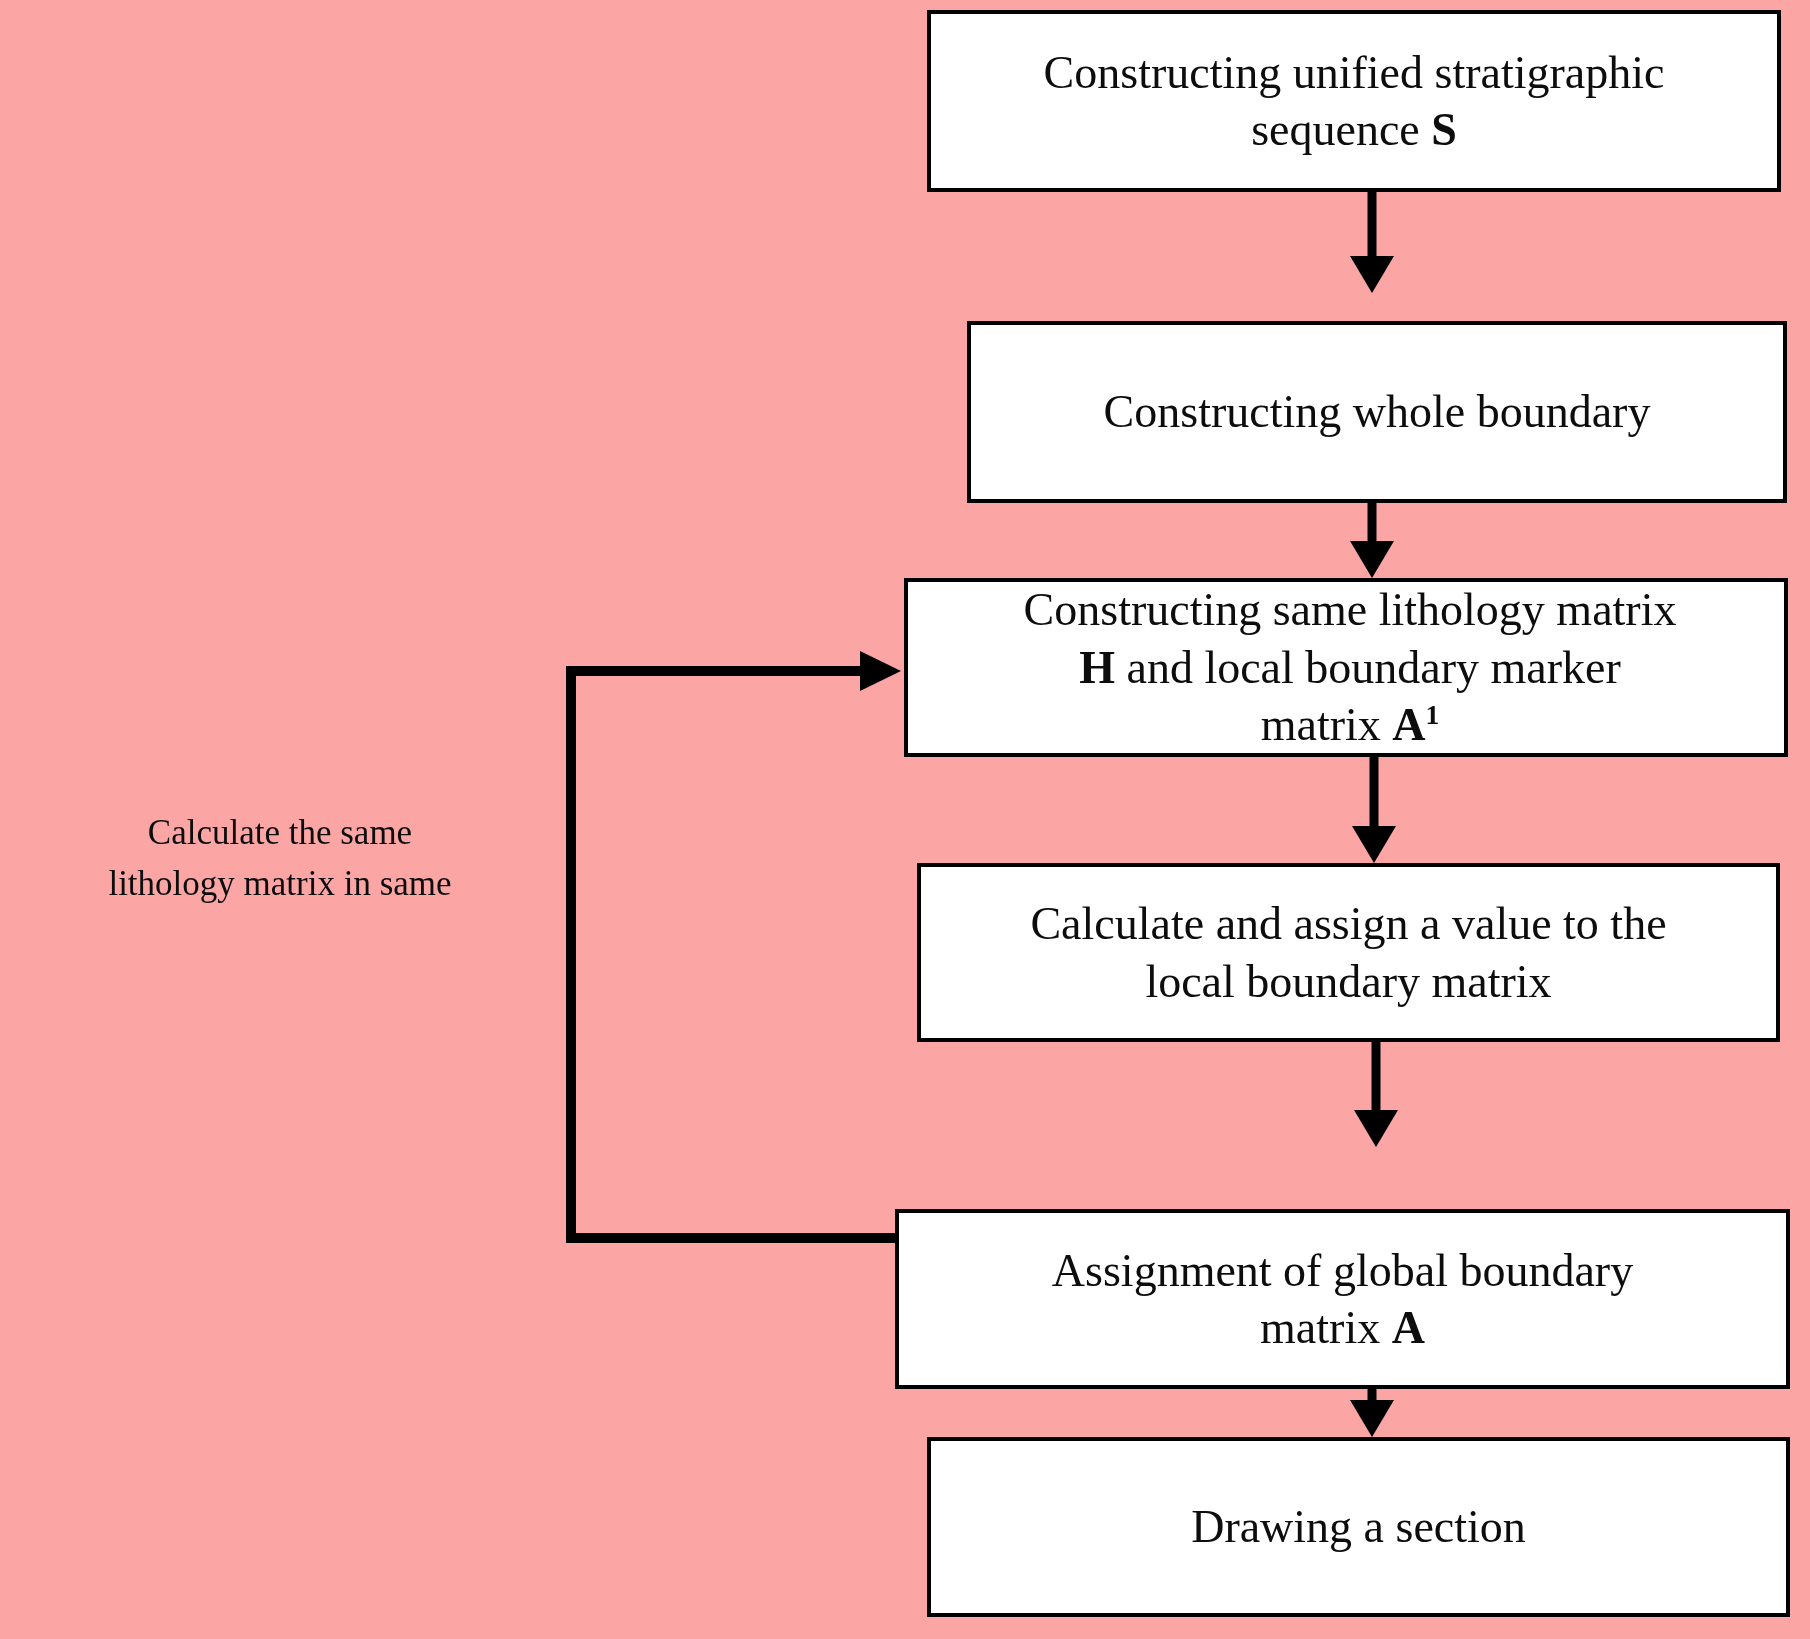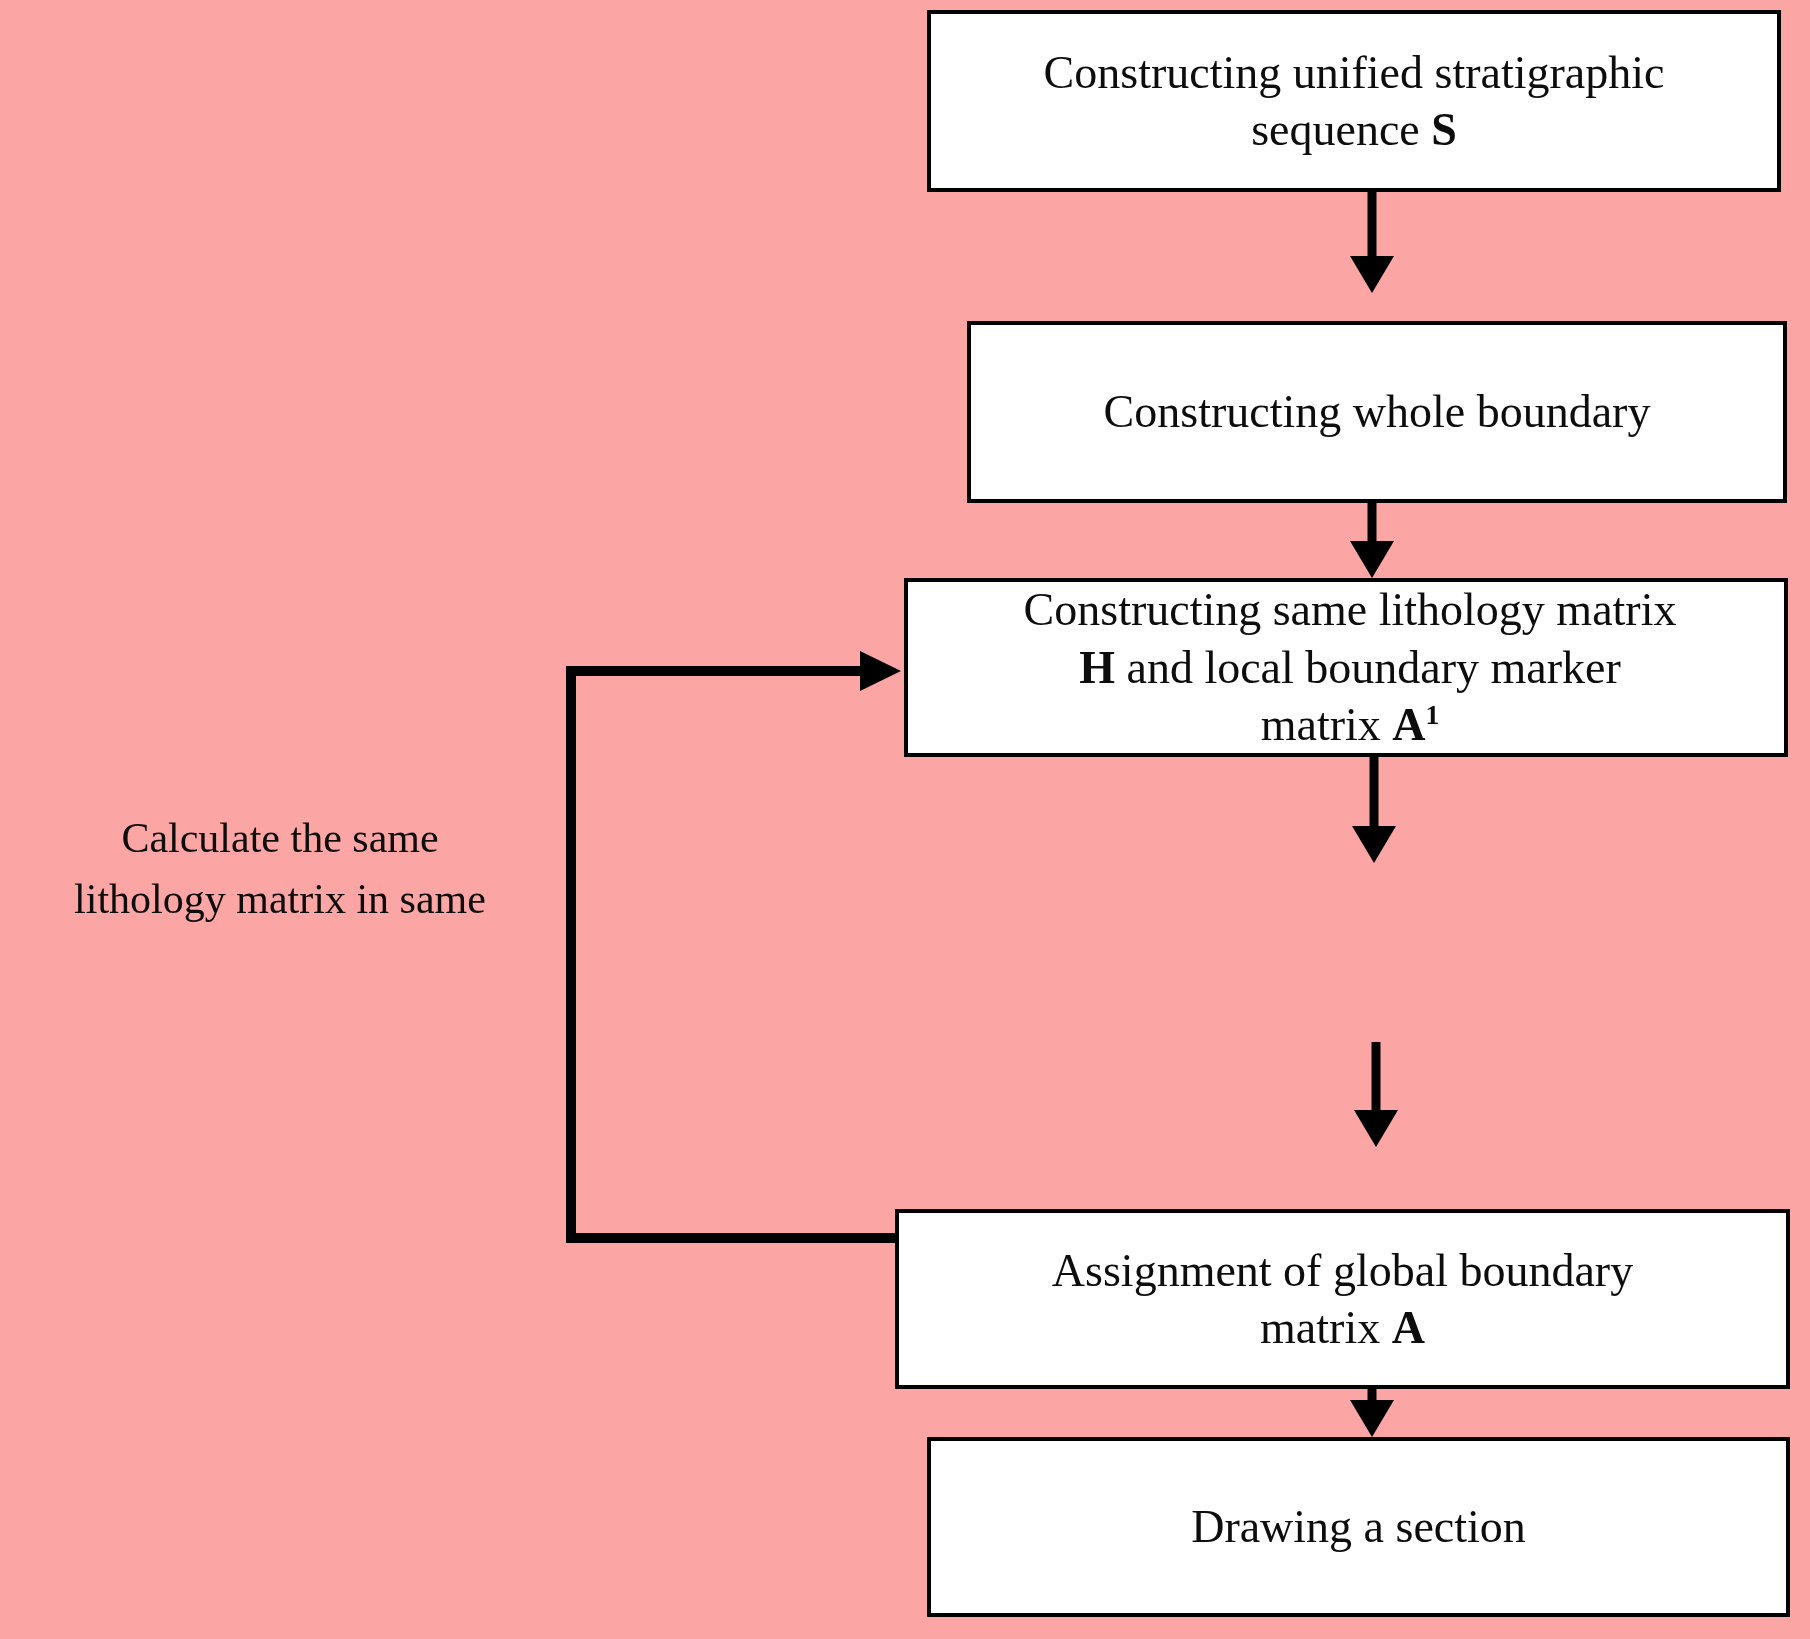--- a/index.html
+++ b/index.html
@@ -48,21 +48,21 @@
   #box-3 { left: 904px;  top: 578px;  width: 884px; height: 179px; padding-left: 8px; }
   #box-4 { left: 917px;  top: 863px;  width: 863px; height: 179px; }
   #box-5 { left: 895px;  top: 1209px; width: 895px; height: 180px; }
   #box-6 { left: 927px;  top: 1437px; width: 863px; height: 180px; justify-content: center; }
   .side-label {
     position: absolute;
     left: 15px;
     top: 808px;
     width: 530px;
     text-align: center;
-    font-size: 42px;
+    font-size: 35px;
     line-height: 1.45;
     color: #0d0d0d;
   }
   .stroke { stroke: #000000; fill: none; }
   .head   { fill: #000000; stroke: none; }
 </style>
 </head>
 <body>
 
 <div id="canvas">
@@ -102,20 +102,24 @@
   <div id="box-2" class="flow-box">
       <div class="tline"><span>Constructing whole boundary</span></div>
     </div>
 
   <div id="box-3" class="flow-box">
       <div class="tline"><span>Constructing same lithology matrix</span></div>
       <div class="tline"><span style="font-weight: bold;">H</span><span> and local boundary marker</span></div>
       <div class="tline"><span>matrix </span><span style="font-weight: bold;">A</span><sup style="font-weight: bold;">1</sup></div>
     </div>
 
+  <div id="box-4" class="flow-box">
+      <div class="tline"><span>Calculate and assign a value to the</span></div>
+      <div class="tline"><span>local boundary matrix</span></div>
+    </div>
 
   <div id="box-5" class="flow-box">
       <div class="tline"><span>Assignment of global boundary</span></div>
       <div class="tline"><span>matrix </span><span style="font-weight: bold;">A</span></div>
     </div>
 
   <div id="box-6" class="flow-box">
       <div class="tline"><span>Drawing a section</span></div>
     </div>
 

